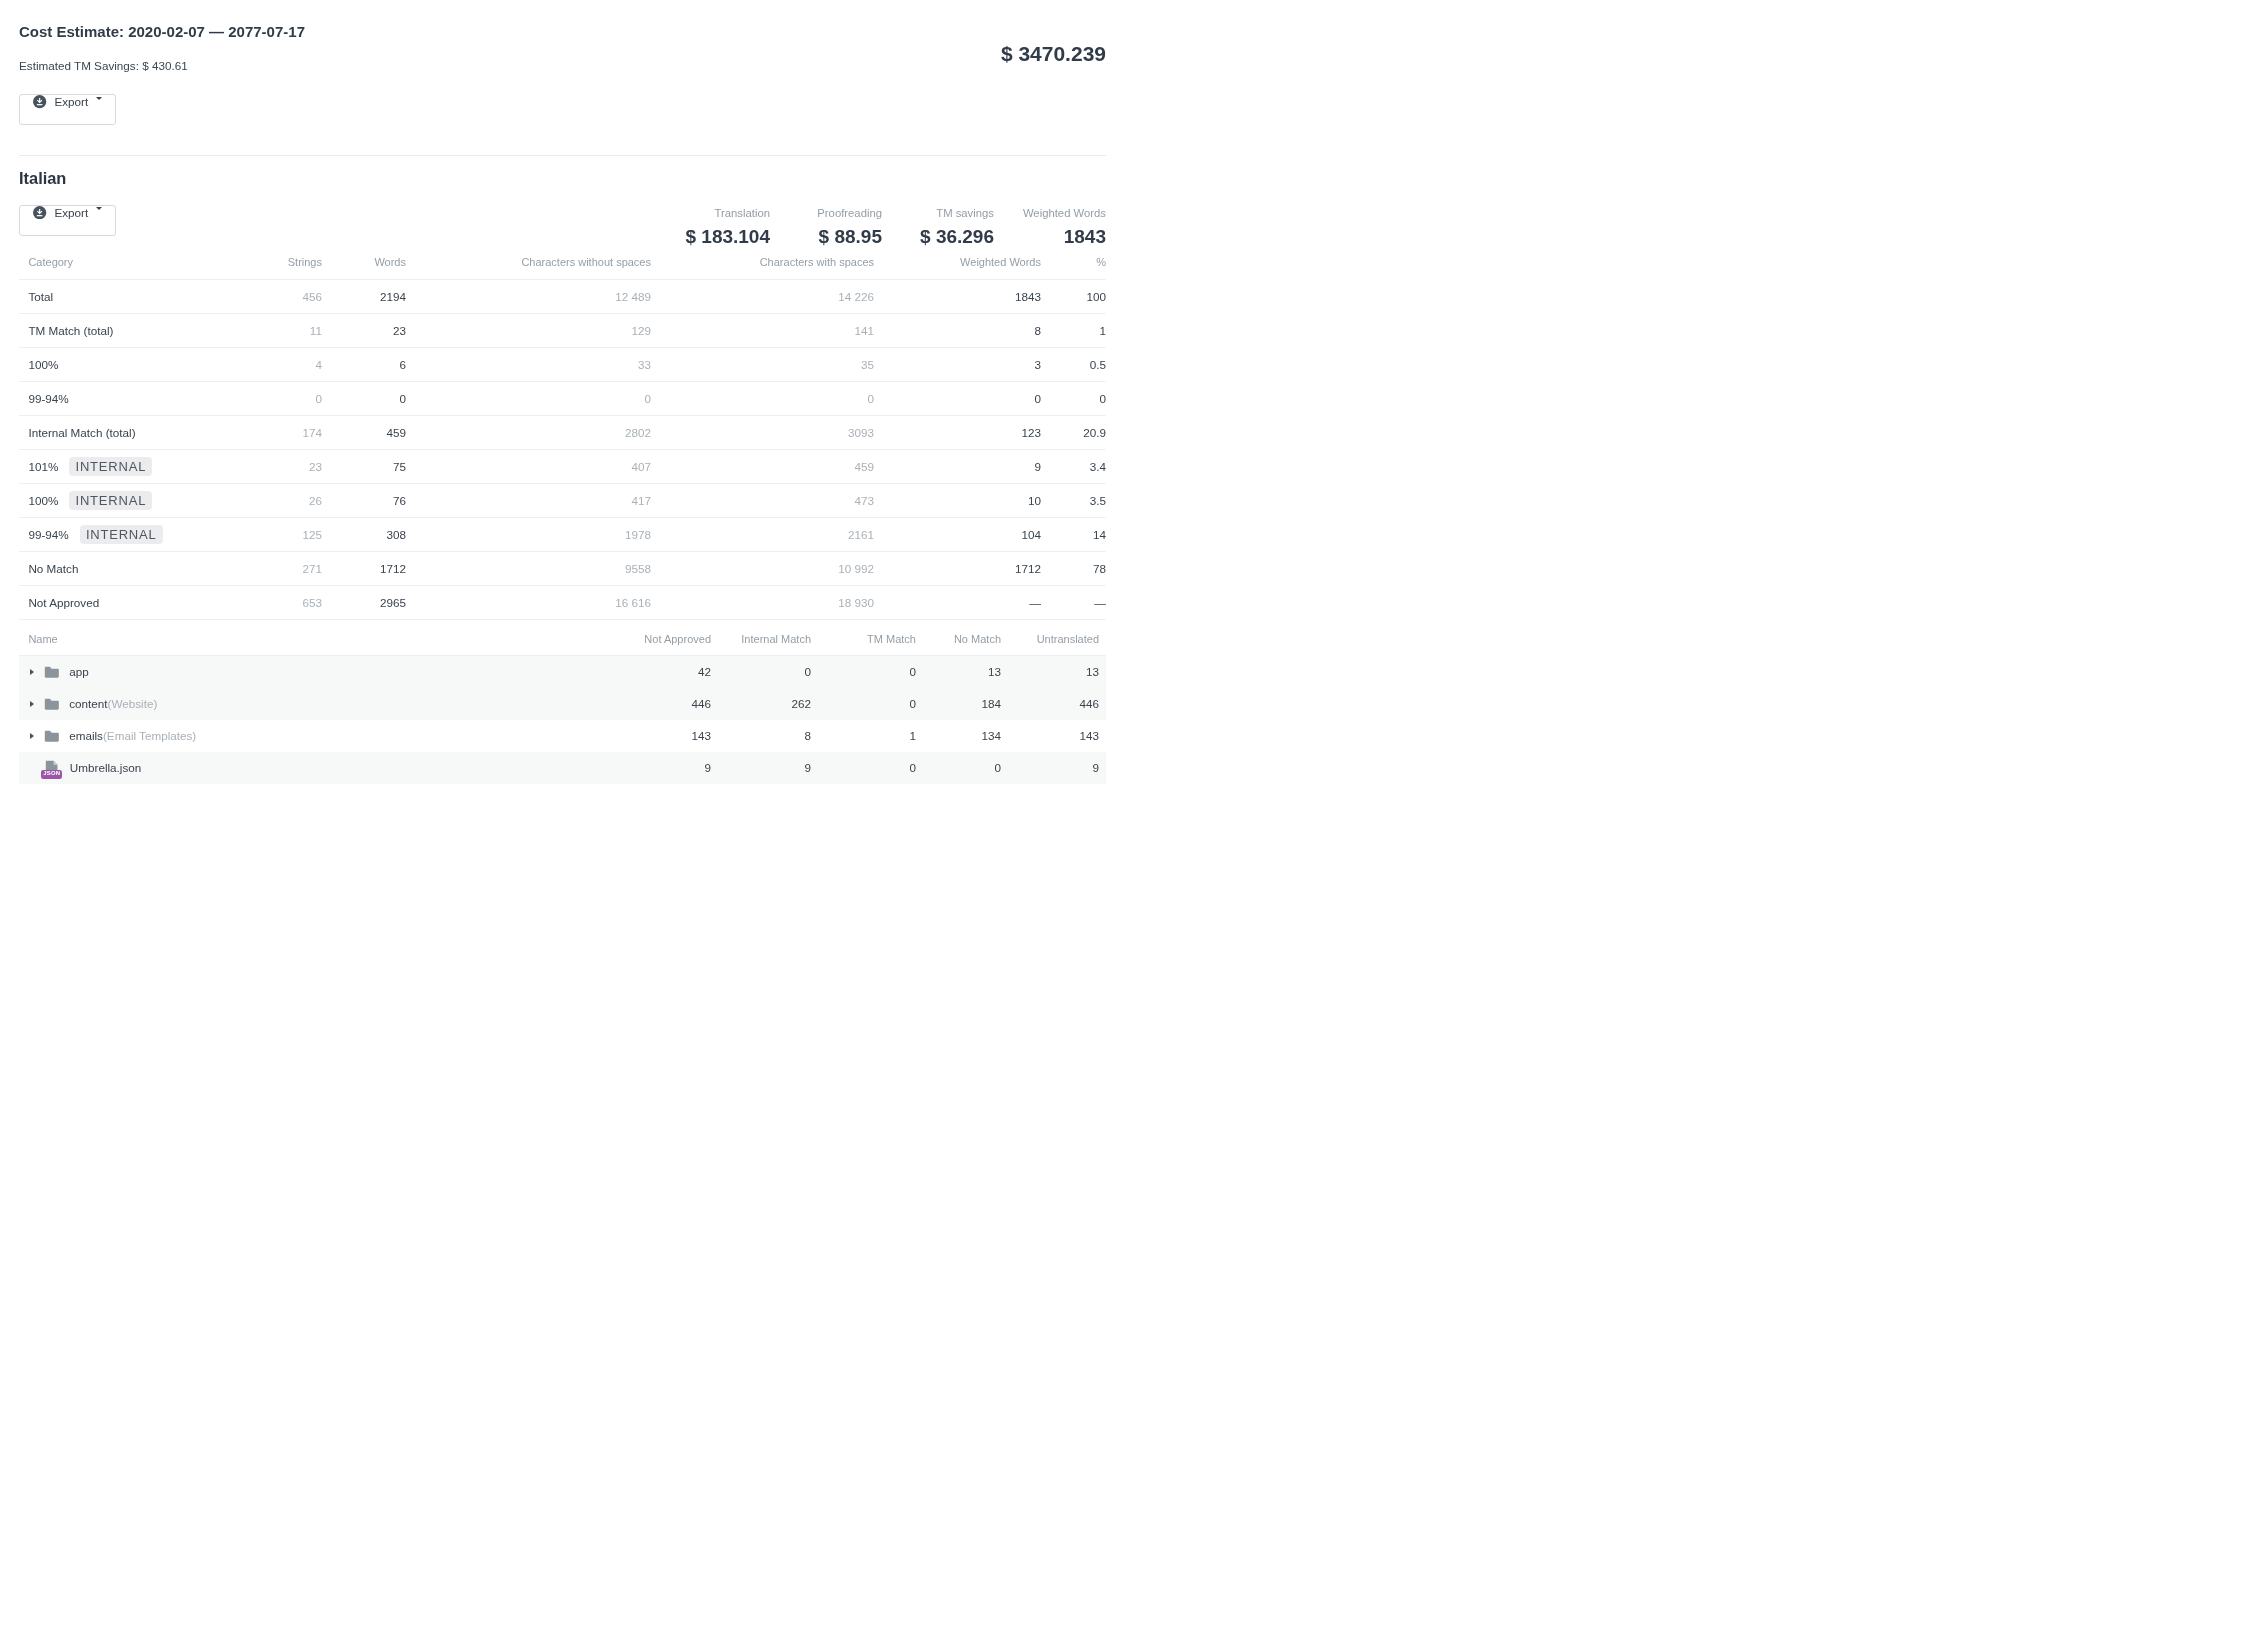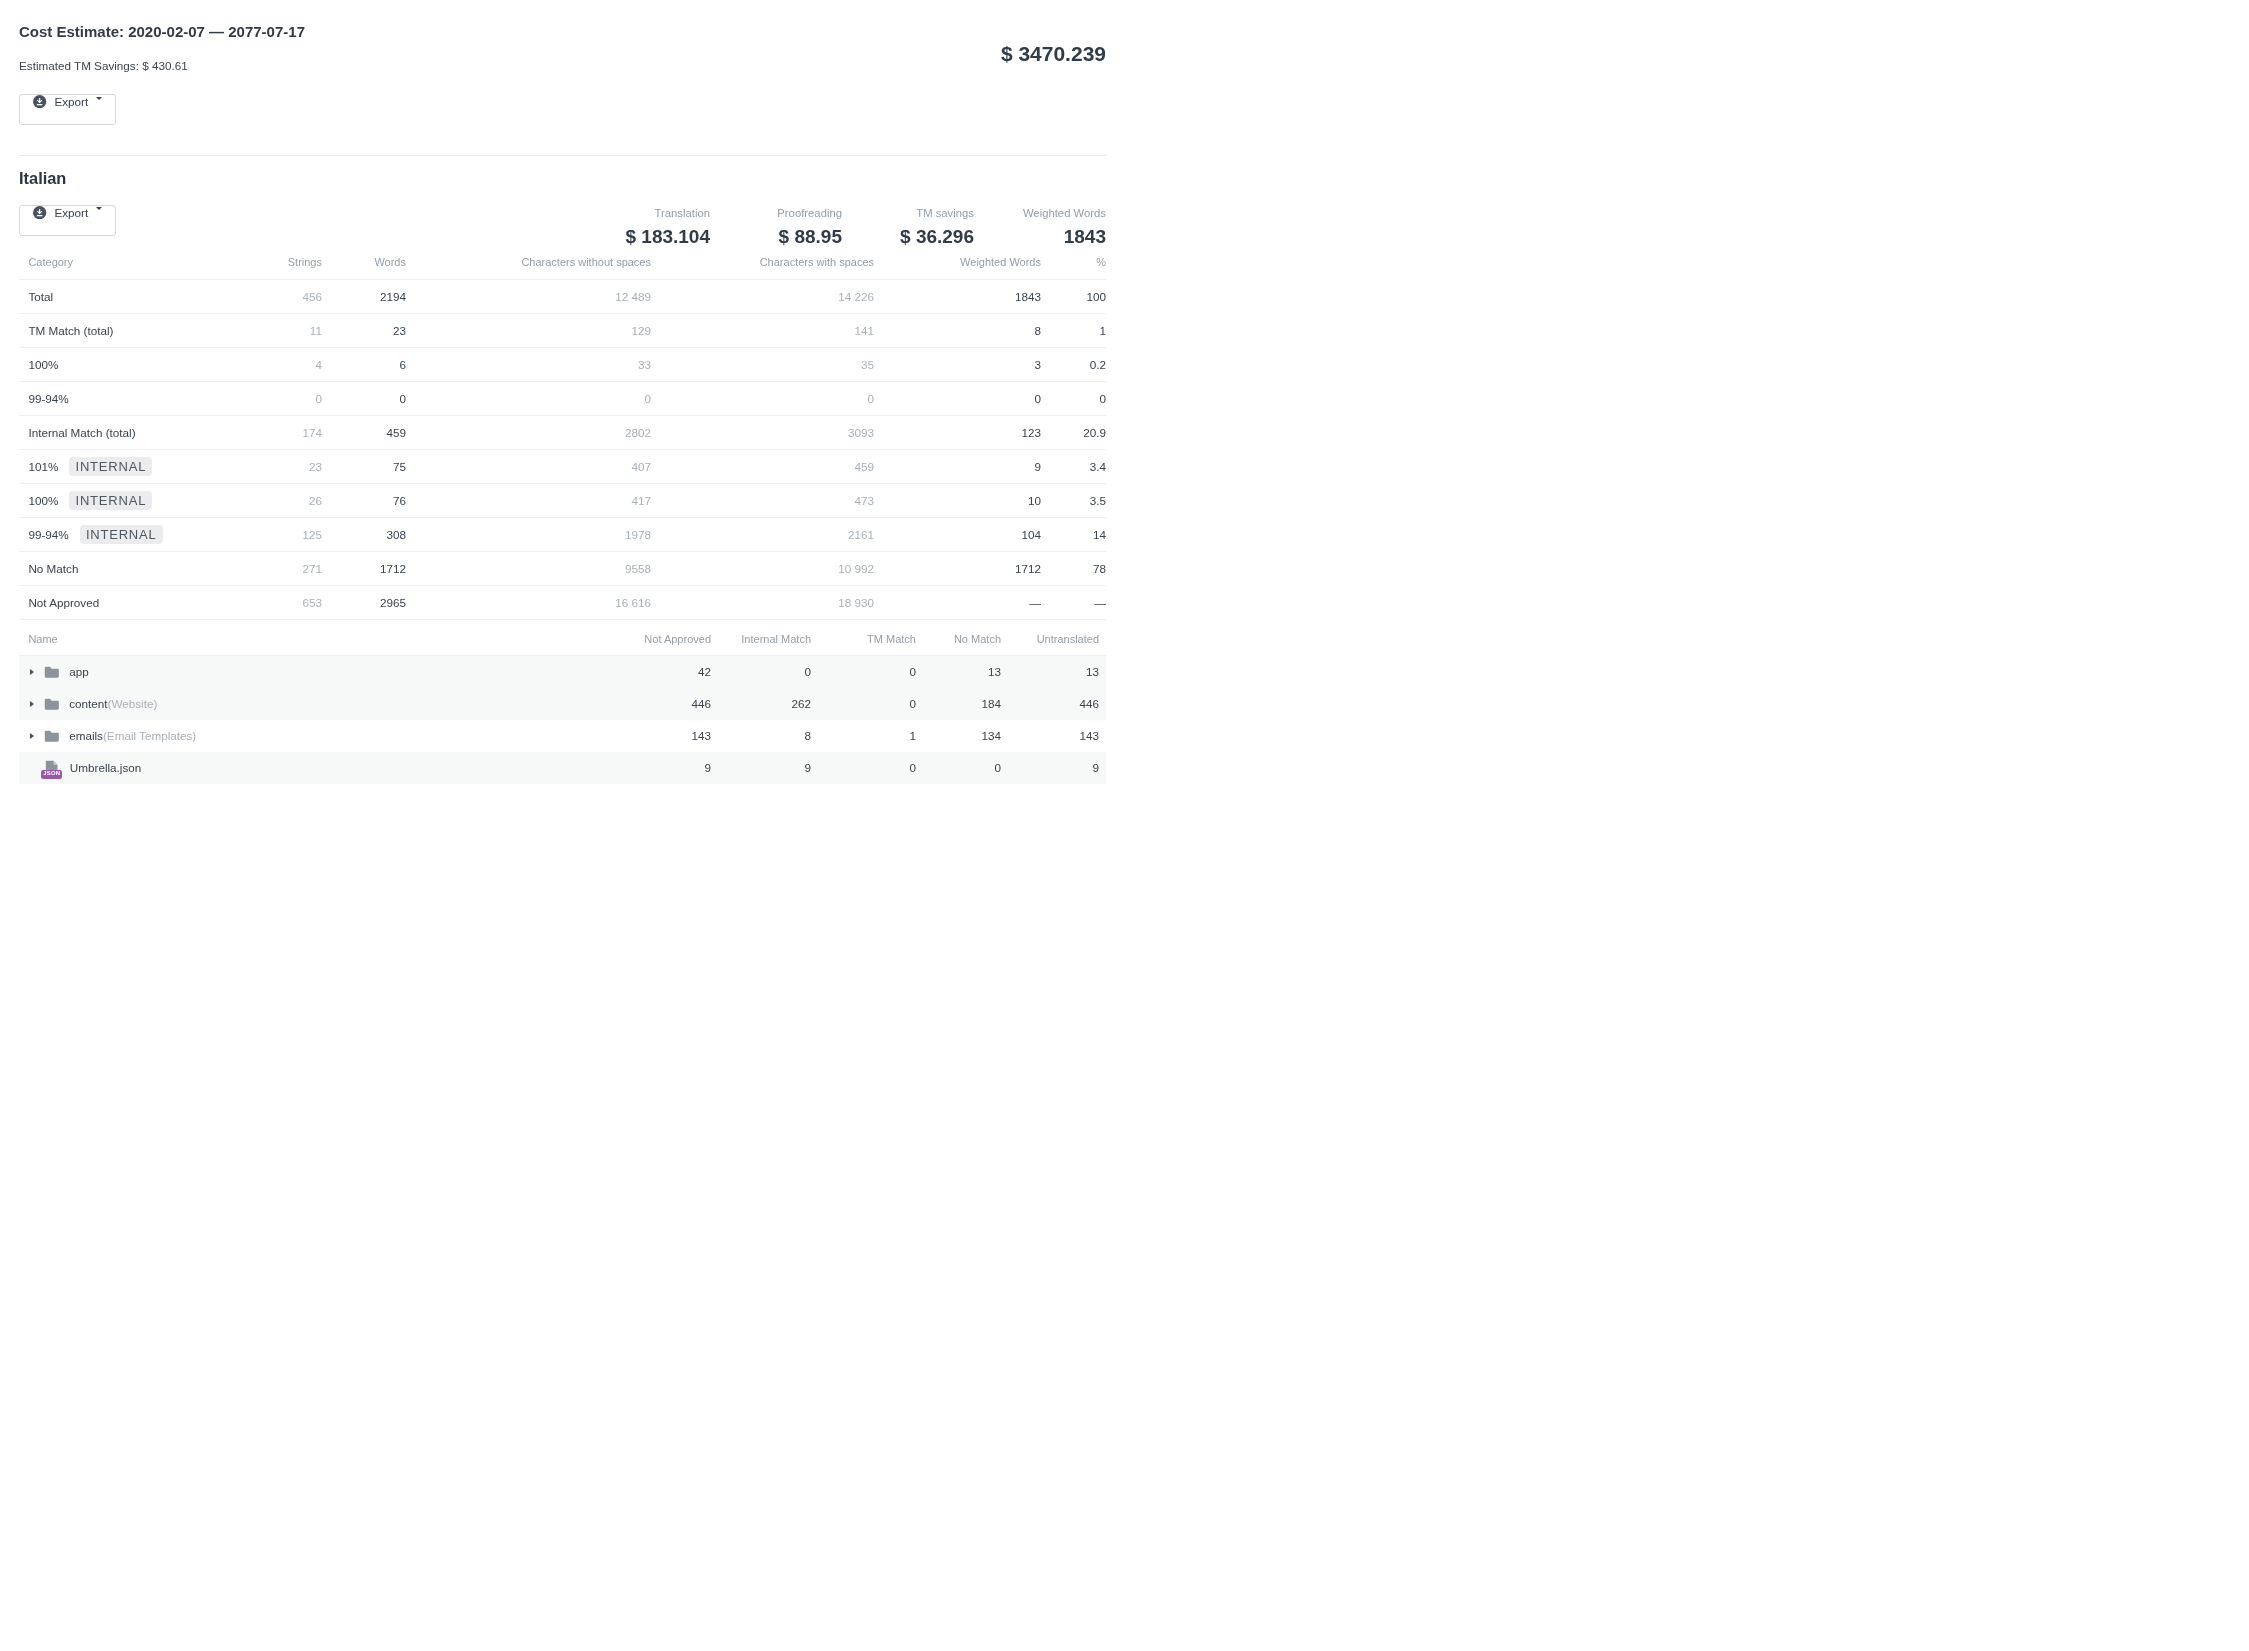--- a/index.html
+++ b/index.html
@@ -18,21 +18,21 @@
     font-family:inherit; font-size:11.7px; color:#39434e; cursor:pointer; }
   .caret-down { width:0; height:0; border-left:3.9px solid transparent; border-right:3.9px solid transparent;
     border-top:3.9px solid #39434e; margin-top:1.6px; }
 
   .divider { margin-top:30px; border-top:0.8px solid #e8eaec; }
 
   
   .lang-header { position:relative; }
   .lang-title { margin-top:12.5px; font-size:16.4px; font-weight:700; color:#2b3642; }
   .lang-header .export-btn { margin-top:17px; }
-  .stats { position:absolute; top:38px; right:0; display:flex; gap:30px; }
+  .stats { position:absolute; top:38px; right:0; display:flex; gap:10px; }
   .stat { width:102px; text-align:right; }
   .stat-label { font-size:11.3px; color:#939da6; }
   .stat-value { margin-top:7px; font-size:19px; font-weight:700; color:#313c48; }
 
   
   .cost-table { margin-top:11px; }
   .cost-grid { display:grid; grid-template-columns:219px 84px 84px 245px 223px 167px 65px; align-items:center; }
   .cost-head { padding:9.4px 0 11px 0; border-bottom:1.6px solid #edeff1; font-size:11px; color:#949ea7; }
   .cost-head .cell { font-weight:400; }
   .cost-row { height:34px; border-bottom:1.6px solid #edeff1; font-size:11.7px; }
@@ -150,21 +150,21 @@
           </div>
           <div class="cost-grid cost-row">
             <div class="cell first dark">
               <span>100%</span>
             </div>
             <div class="cell muted">4</div>
             <div class="cell dark">6</div>
             <div class="cell muted">33</div>
             <div class="cell muted">35</div>
             <div class="cell dark">3</div>
-            <div class="cell dark">0.2</div>
+            <div class="cell dark">0.5</div>
           </div>
           <div class="cost-grid cost-row">
             <div class="cell first dark">
               <span>99-94%</span>
             </div>
             <div class="cell muted">0</div>
             <div class="cell dark">0</div>
             <div class="cell muted">0</div>
             <div class="cell muted">0</div>
             <div class="cell dark">0</div>

